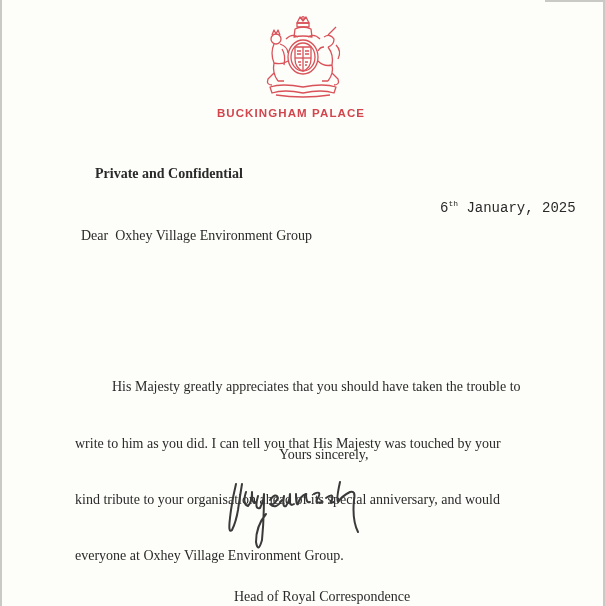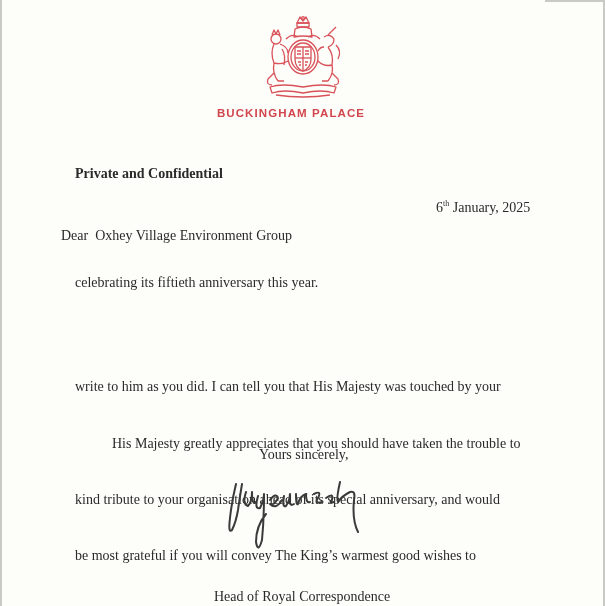--- a/index.html
+++ b/index.html
@@ -12,23 +12,23 @@
   }
   .edge-left { position:absolute; left:0; top:0; width:2px; height:606px; background:#c9c9c6; }
   .edge-right { position:absolute; right:0; top:0; width:2px; height:606px; background:#c9c9c6; }
   .edge-top-right { position:absolute; right:0; top:0; width:60px; height:2px; background:#c9c9c6; }
   .crest { position:absolute; left:262px; top:15px; width:82px; height:84px; }
   .palace {
     position:absolute; left:0; width:582px; top:107px; text-align:center;
     font-family:"Liberation Sans", "DejaVu Sans", sans-serif;
     font-weight:bold; font-size:11.5px; letter-spacing:1.1px; color:#d2454d;
   }
-  .txt { position:absolute; font-size:14px; line-height:18px; white-space:nowrap; }
+  .txt { position:absolute; font-size:14px; line-height:18px; white-space:nowrap;margin-left:20px; }
   .conf { left:75px; top:165px; font-weight:bold; }
-  .date { left:436px; top:199px; }
+  .date { left:420px; top:199px;font-family:Liberation Mono, monospace; }
   .date sup { font-size:8px; vertical-align:6px; line-height:0; }
   .dear { left:61px; top:227px; }
   .para { position:absolute; left:75px; font-size:14px; line-height:18.7px; }
   .para .line { display:block; white-space:nowrap; }
   .para .indent { padding-left:37px; }
   .p1 { top:274px; }
   .p2 { top:341px; }
   .closing { left:259px; top:446px;text-align:right; }
   .sig { position:absolute; left:222px; top:470px; width:160px; height:95px; }
   .title { left:214px; top:588px; }
@@ -73,28 +73,26 @@
   <div class="palace">BUCKINGHAM PALACE</div>
 </div>
 
 <div class="txt conf">Private and Confidential</div>
 
 <div class="txt date"><span>6</span><sup>th</sup><span> January, 2025</span></div>
 
 <div class="txt dear" style="white-space:pre;">Dear  Oxhey Village Environment Group</div>
 
 <div class="para p1">
-  <span class="line">celebrating its fiftieth anniversary this year.</span>
 </div>
 
 <div class="para p2" style="white-space:pre;">
+  <span class="line indent">His Majesty greatly appreciates that you should have taken the trouble to</span>
   <span class="line">write to him as you did.  I can tell you that His Majesty was  touched by your</span>
-  <span class="line indent">His Majesty greatly appreciates that you should have taken the trouble to</span>
   <span class="line">kind tribute to your organisation ahead of its special anniversary, and would</span>
-  <span class="line">be most grateful if you will convey The King’s warmest  good wishes to</span>
   <span class="line">everyone at Oxhey Village Environment Group.</span>
 </div>
 
 <div class="txt closing">Yours sincerely,</div>
 
 <svg class="sig" viewBox="0 0 160 95" fill="none" stroke="#3a3a3a" stroke-width="2" stroke-linecap="round" stroke-linejoin="round">
   <path d="M14 14 Q10 30 8 48 Q6 64 10 60 Q14 52 16 40 Q18 26 20 14"></path>
   <path d="M24 22 Q20 34 26 36 Q30 32 30 22 Q30 36 34 32"></path>
   <path d="M36 26 Q32 40 38 38 Q42 30 42 24 Q42 50 40 70 Q36 84 34 72 Q34 56 44 44"></path>
   <path d="M48 30 Q54 22 56 28 Q52 36 48 34 Q54 40 60 30"></path>

